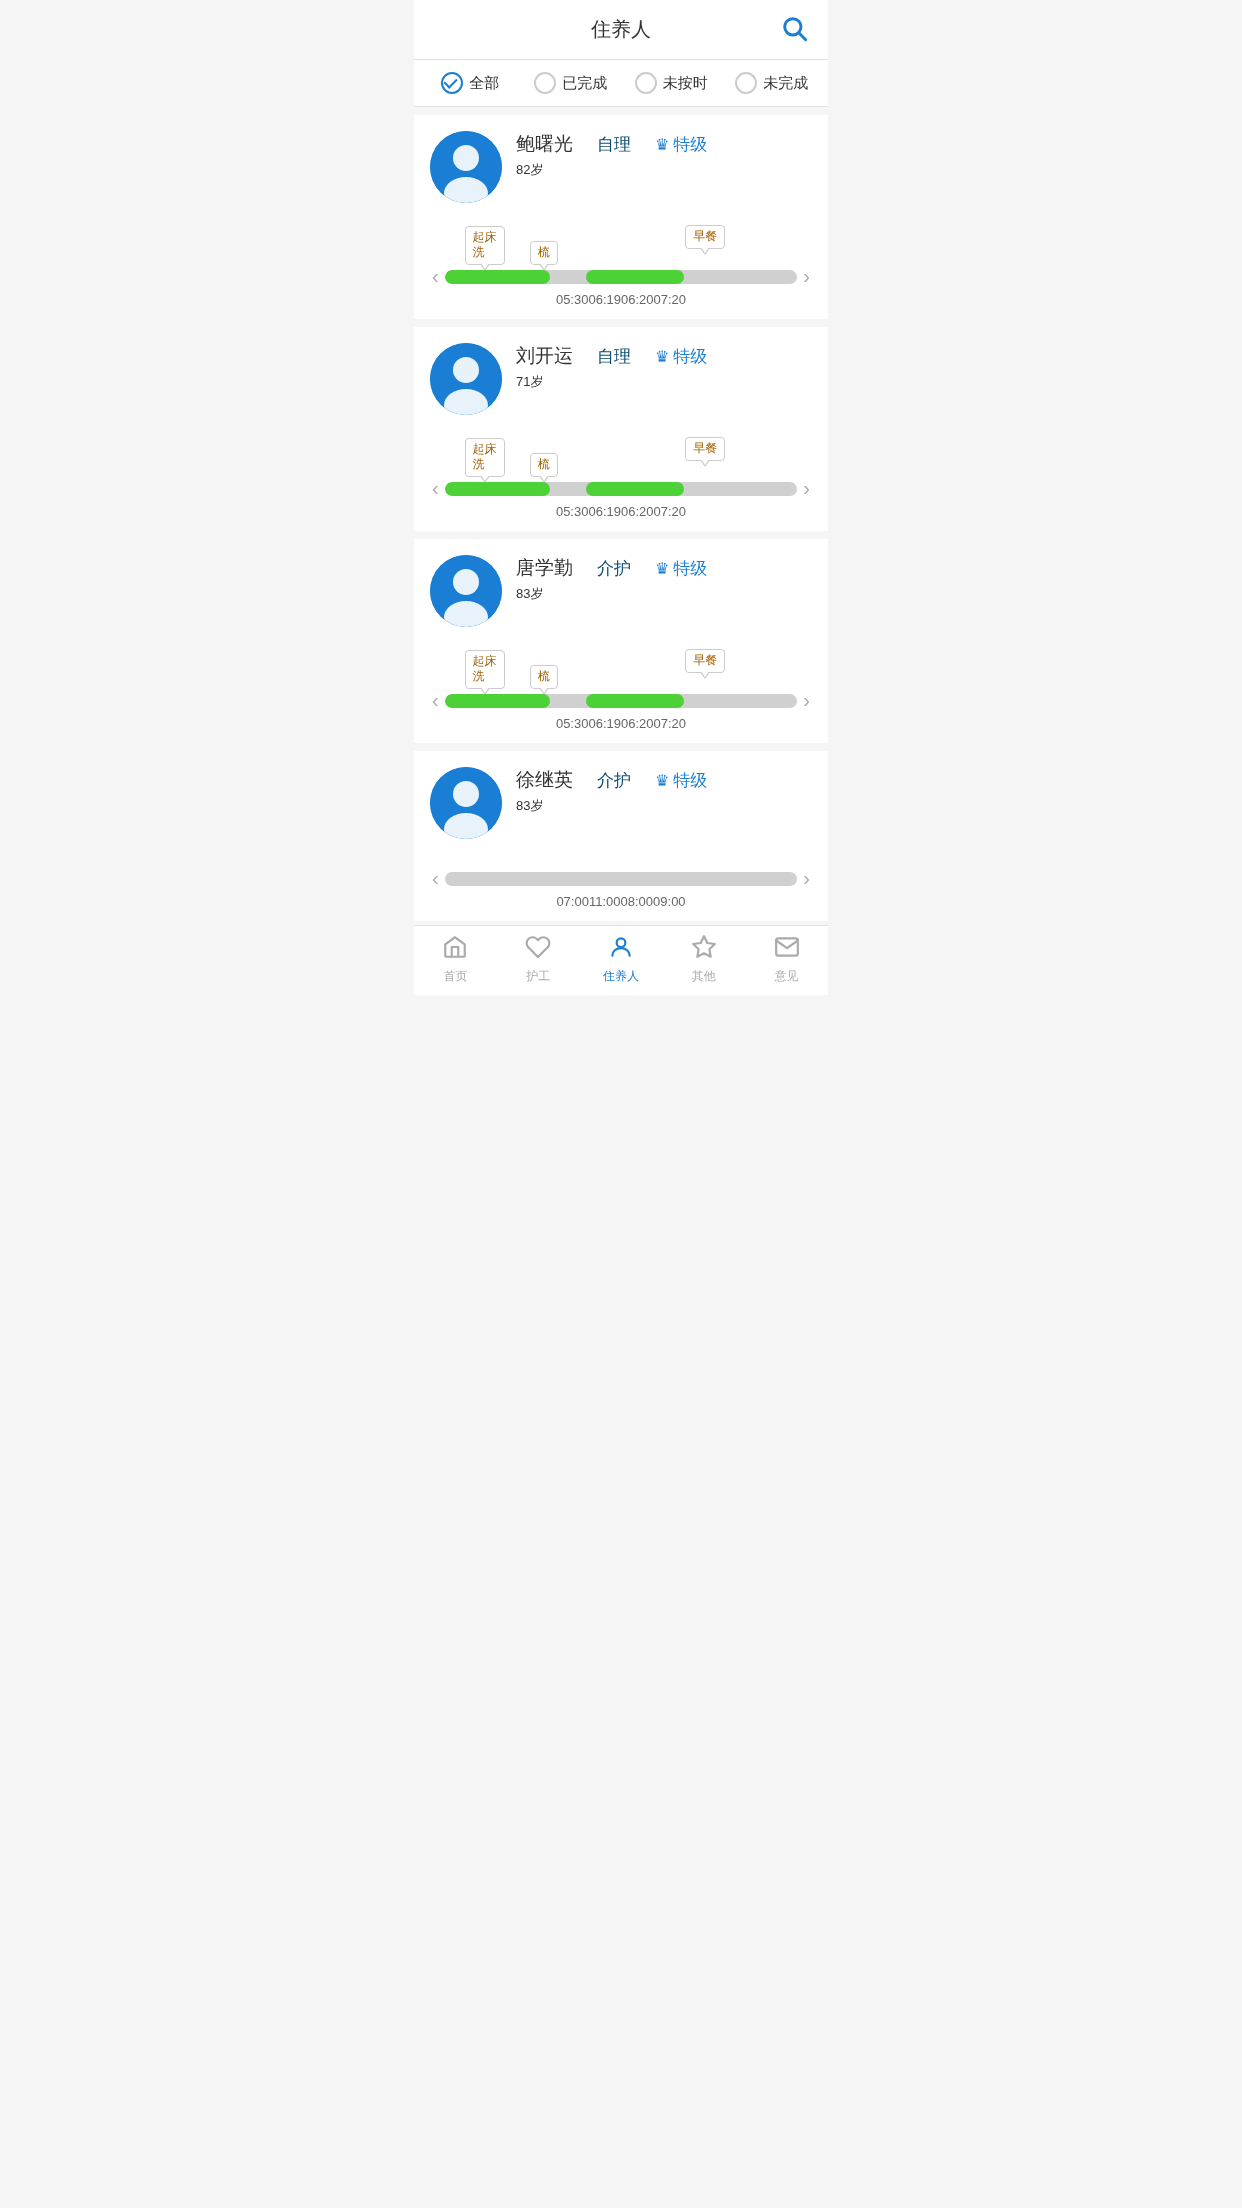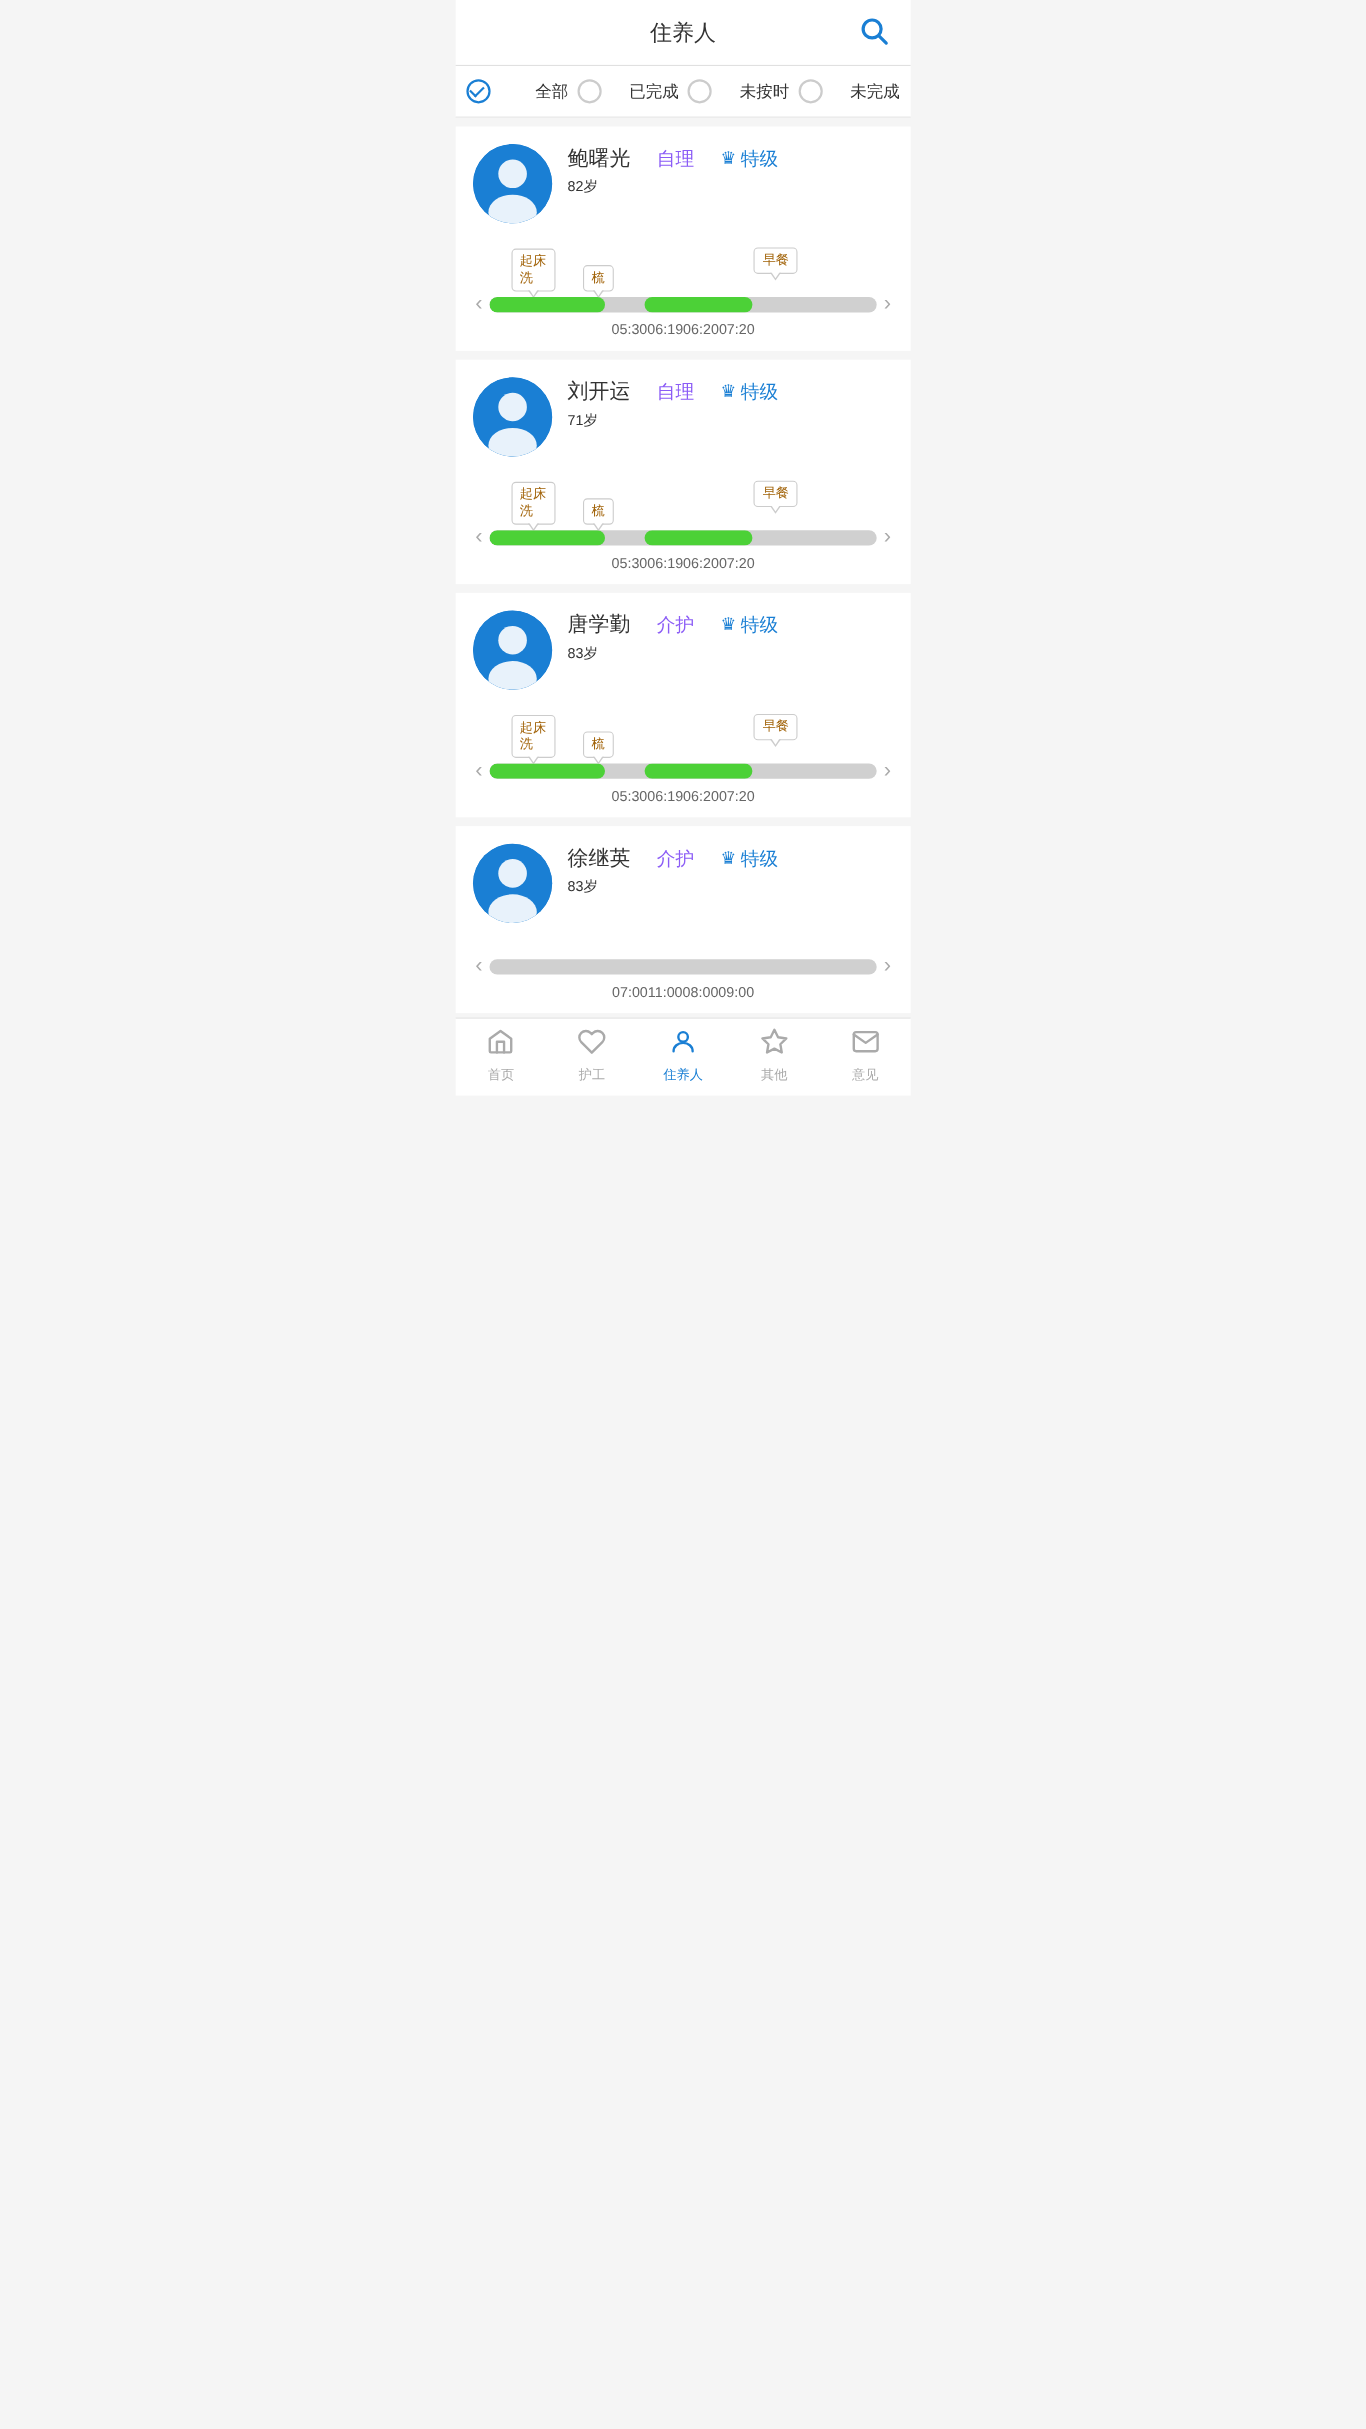--- a/index.html
+++ b/index.html
@@ -51,21 +51,21 @@
       border-bottom: 1px solid #e0e0e0;
     }
     .filter-item {
       display: flex;
       align-items: center;
       gap: 6px;
       cursor: pointer;
       font-size: 15px;
       color: #333;
       flex: 1;
-      justify-content: space-between;
+      justify-content: center;
     }
     .filter-radio {
       width: 22px;
       height: 22px;
       border-radius: 50%;
       border: 2px solid #ccc;
       display: flex;
       align-items: center;
       justify-content: center;
       flex-shrink: 0;
@@ -127,21 +127,21 @@
       gap: 24px;
       margin-bottom: 4px;
     }
     .person-name {
       font-size: 19px;
       color: #333;
       font-weight: 500;
     }
     .person-type {
       font-size: 17px;
-      color: #8b5cf6;
+      color: #0c4a6e;
     }
     .person-level {
       display: flex;
       align-items: center;
       gap: 4px;
       font-size: 17px;
       color: #1a7fd4;
     }
     .person-age {
       font-size: 13px;

